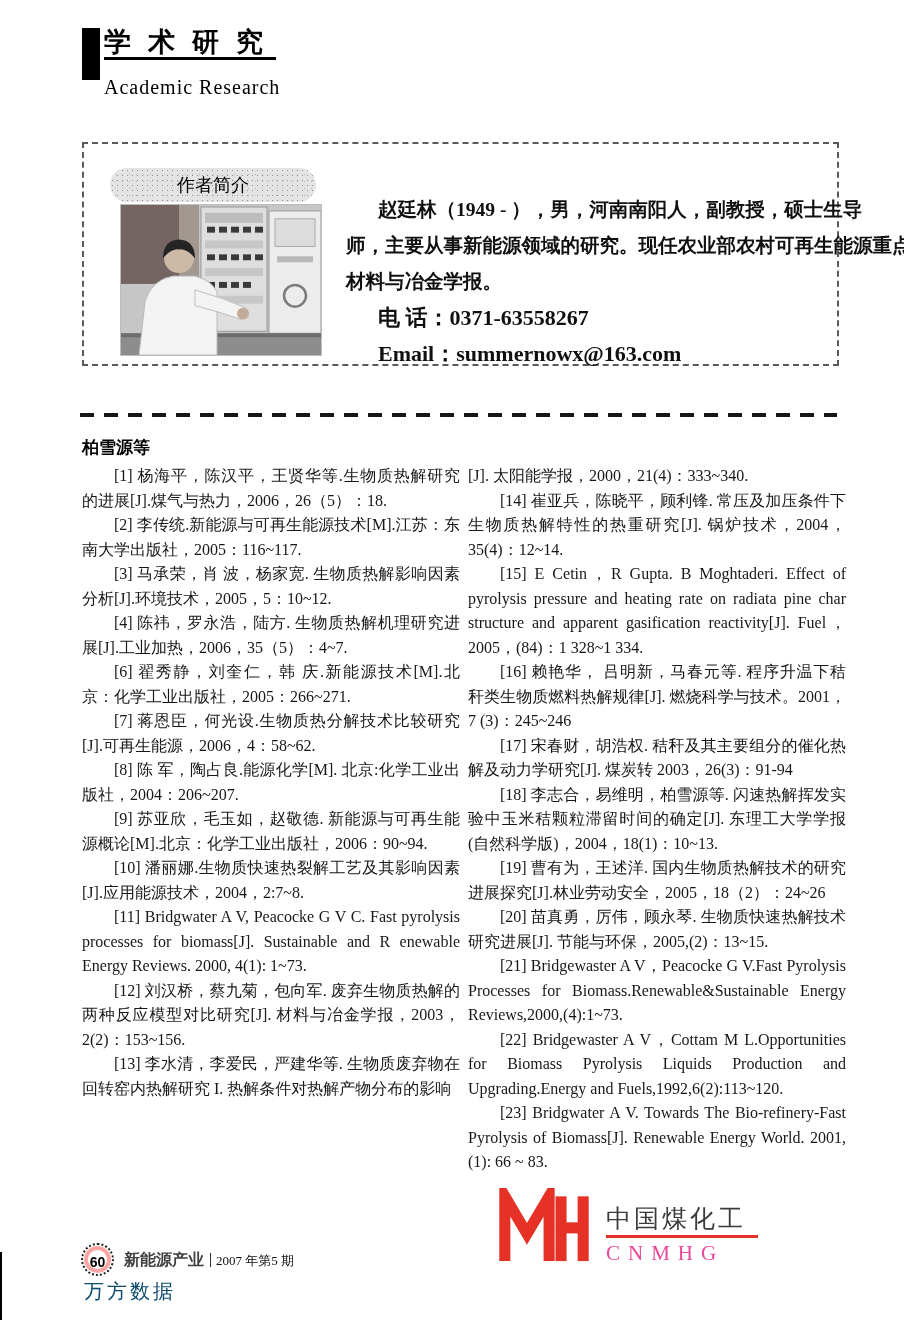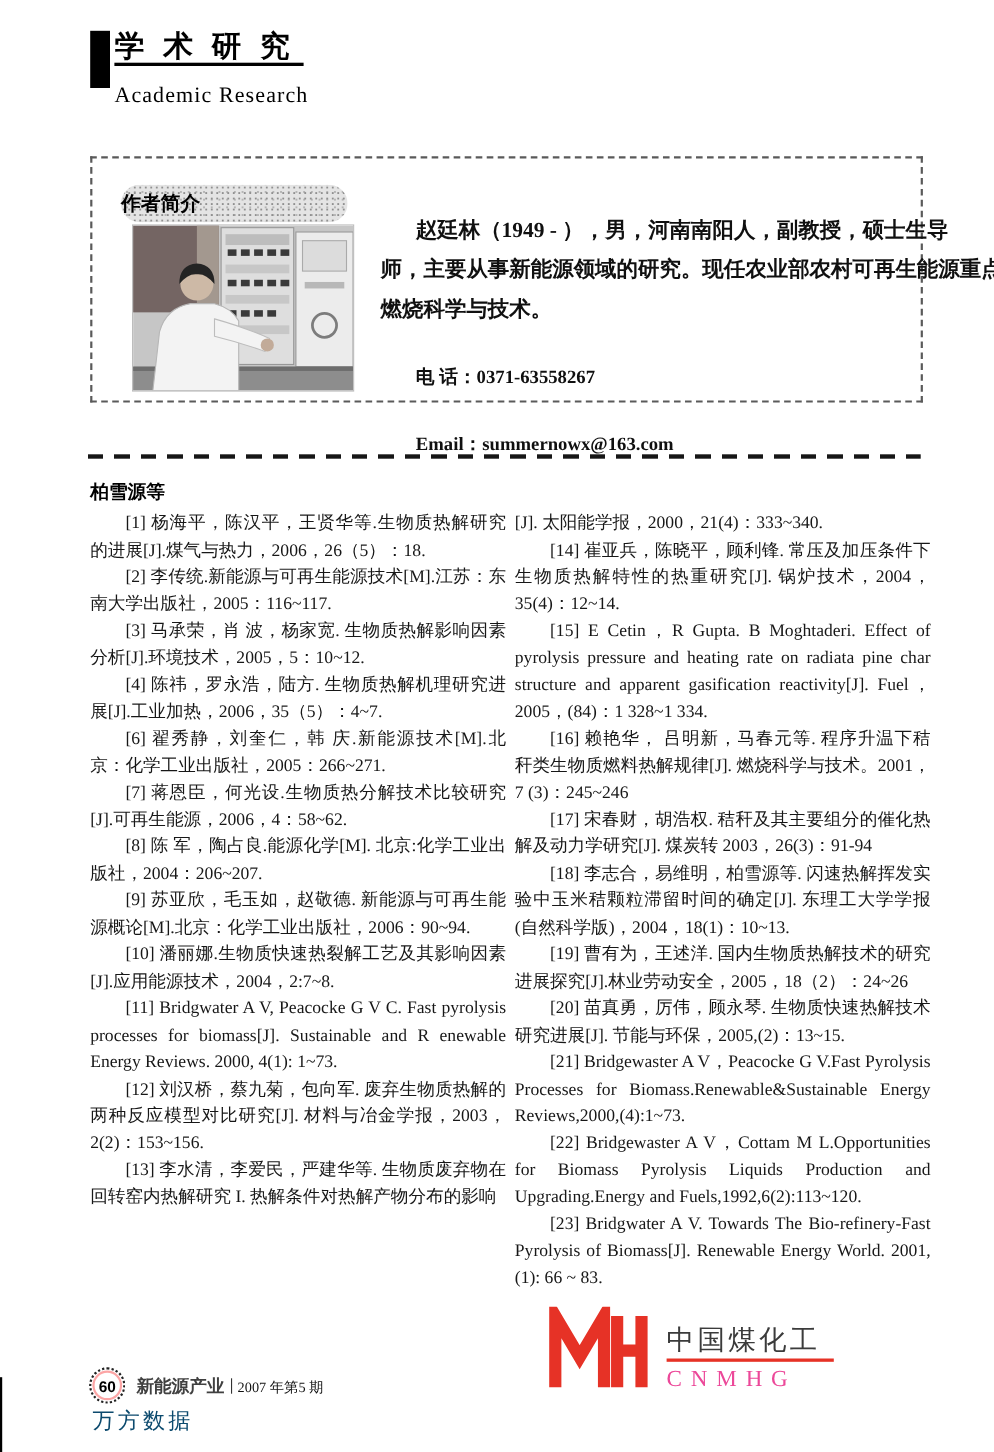--- a/index.html
+++ b/index.html
@@ -8,53 +8,53 @@
     position:relative; width:904px; height:1320px; background:#ffffff;
     font-family:"Liberation Serif", serif; color:#141414; overflow:hidden;
   }
 
   
   #hdr { position:absolute; left:82px; top:27px; }
   #hdr-block { position:absolute; left:0; top:1px; width:18px; height:52px; background:#000; }
   #hdr-text { position:absolute; left:22px; top:0; }
   #hdr-title {
     font-family:"Liberation Sans", sans-serif; font-weight:900; font-size:27px;
-    letter-spacing:17px; color:#000; line-height:30px; white-space:nowrap;text-align:right;
+    letter-spacing:17px; color:#000; line-height:30px; white-space:nowrap;
   }
   #hdr-rule { width:172px; height:3px; background:#000; margin-top:0px; }
   #hdr-sub {
     font-family:"Liberation Serif", serif; font-size:20px; color:#000;
     letter-spacing:1px; line-height:24px; margin-top:15px; white-space:nowrap;
   }
 
   
   #author-box {
     position:absolute; left:82px; top:142px; width:757px; height:224px;
     border:2px dashed #5a5a5a; background:#fff;
   }
   #author-badge {
     position:absolute; left:26px; top:24px; width:206px; height:34px;
     border-radius:17px;
     background-color:#e4e4e4;
     background-image:radial-gradient(#8f8f8f 0.8px, transparent 0.9px),
                      radial-gradient(#b5b5b5 0.8px, transparent 0.9px);
     background-size:5px 5px, 7px 7px;
     background-position:0 0, 2px 3px;
-    line-height:34px;
-    font-family:"Liberation Sans", sans-serif; font-weight:700; font-size:18px; color:#000;
+    text-align:center; line-height:34px;
+    font-family:"Liberation Sans", sans-serif; font-weight:400; font-size:18px; color:#000;
   }
   #author-photo { position:absolute; left:36px; top:60px; width:202px; height:152px;
     border:1px solid #bdbdbd; }
   #author-bio { position:absolute; left:262px; top:48px; width:484px; }
   .bio-line {
     font-size:19.5px; line-height:36px; font-weight:600; color:#101010; white-space:nowrap;
   }
   .bio-indent { padding-left:32px; }
   .contact-line {
-    font-size:17px; line-height:36px; font-weight:600; color:#101010; padding-left:32px; white-space:nowrap;margin-top:25px;
+    font-size:22px; line-height:36px; font-weight:600; color:#101010; padding-left:32px; white-space:nowrap;
   }
 
   
   #divider {
     position:absolute; left:80px; top:413px; width:757px; height:4px;
     background:repeating-linear-gradient(90deg,#161616 0 14px, transparent 14px 24px);
   }
 
   
   #ref-heading {
@@ -81,21 +81,21 @@
   #cnmhg-rule { width:152px; height:3px; background:#e63226; margin-top:3px; }
   #cnmhg-en {
     font-family:Liberation Serif, serif; font-size:21px; color:#ec4899;
     letter-spacing:8px; line-height:26px; margin-top:2px; white-space:nowrap;
   }
 
   
   #footer { position:absolute; left:84px; top:1246px; }
   #page-circle {
     position:absolute; left:0; top:0; width:27px; height:27px; border-radius:50%;
-    border:2px solid #fca5a5; outline:2px dotted #222; outline-offset:1px;
+    border:4px solid #fca5a5; outline:2px dotted #222; outline-offset:1px;
     text-align:center; line-height:24px;
     font-family:"Liberation Sans", sans-serif; font-weight:700; font-size:14px; color:#000;
   }
   #journal-line { position:absolute; left:40px; top:4px; white-space:nowrap; }
   #journal-name {
     font-family:"Liberation Sans", sans-serif; font-weight:800; font-size:16px; color:#404040;
   }
   #journal-sep { display:inline-block; width:1px; height:14px; background:#333; margin:0 5px -2px 6px; }
   #journal-issue { font-family:"Liberation Serif", serif; font-size:13px; color:#111; }
   #wanfang {
@@ -158,21 +158,21 @@
       <path d="M18 152 L24 98 Q30 76 52 72 L74 72 Q90 76 96 88 L96 152 Z" fill="#f3f3f3" stroke="#b7b7b7"></path>
       <path d="M74 86 Q102 94 124 104 L120 116 Q98 108 74 102 Z" fill="#f3f3f3" stroke="#bdbdbd"></path>
       <circle cx="122" cy="110" r="6" fill="#c2ab99"></circle>
       <circle cx="58" cy="54" r="15" fill="#cdb9a6"></circle>
       <path d="M42 54 Q42 36 58 35 Q74 36 74 54 Q66 44 58 45 Q50 44 42 54 Z" fill="#242424"></path>
     </svg>
 
     <div id="author-bio">
       <div class="bio-line bio-indent">赵廷林（1949 - ），男，河南南阳人，副教授，硕士生导</div>
       <div class="bio-line">师，主要从事新能源领域的研究。现任农业部农村可再生能源重点</div>
-      <div class="bio-line">燃烧科学与技术。</div>
+      <div class="bio-line">材料与冶金学报。</div>
       <div class="contact-line">电 话：0371-63558267</div>
       <div class="contact-line">Email：summernowx@163.com</div>
     </div>
   </div>
 
   <div id="divider"></div>
 
   <div id="ref-heading">柏雪源等</div>
 
   <div id="ref-col-left" class="ref-col">

